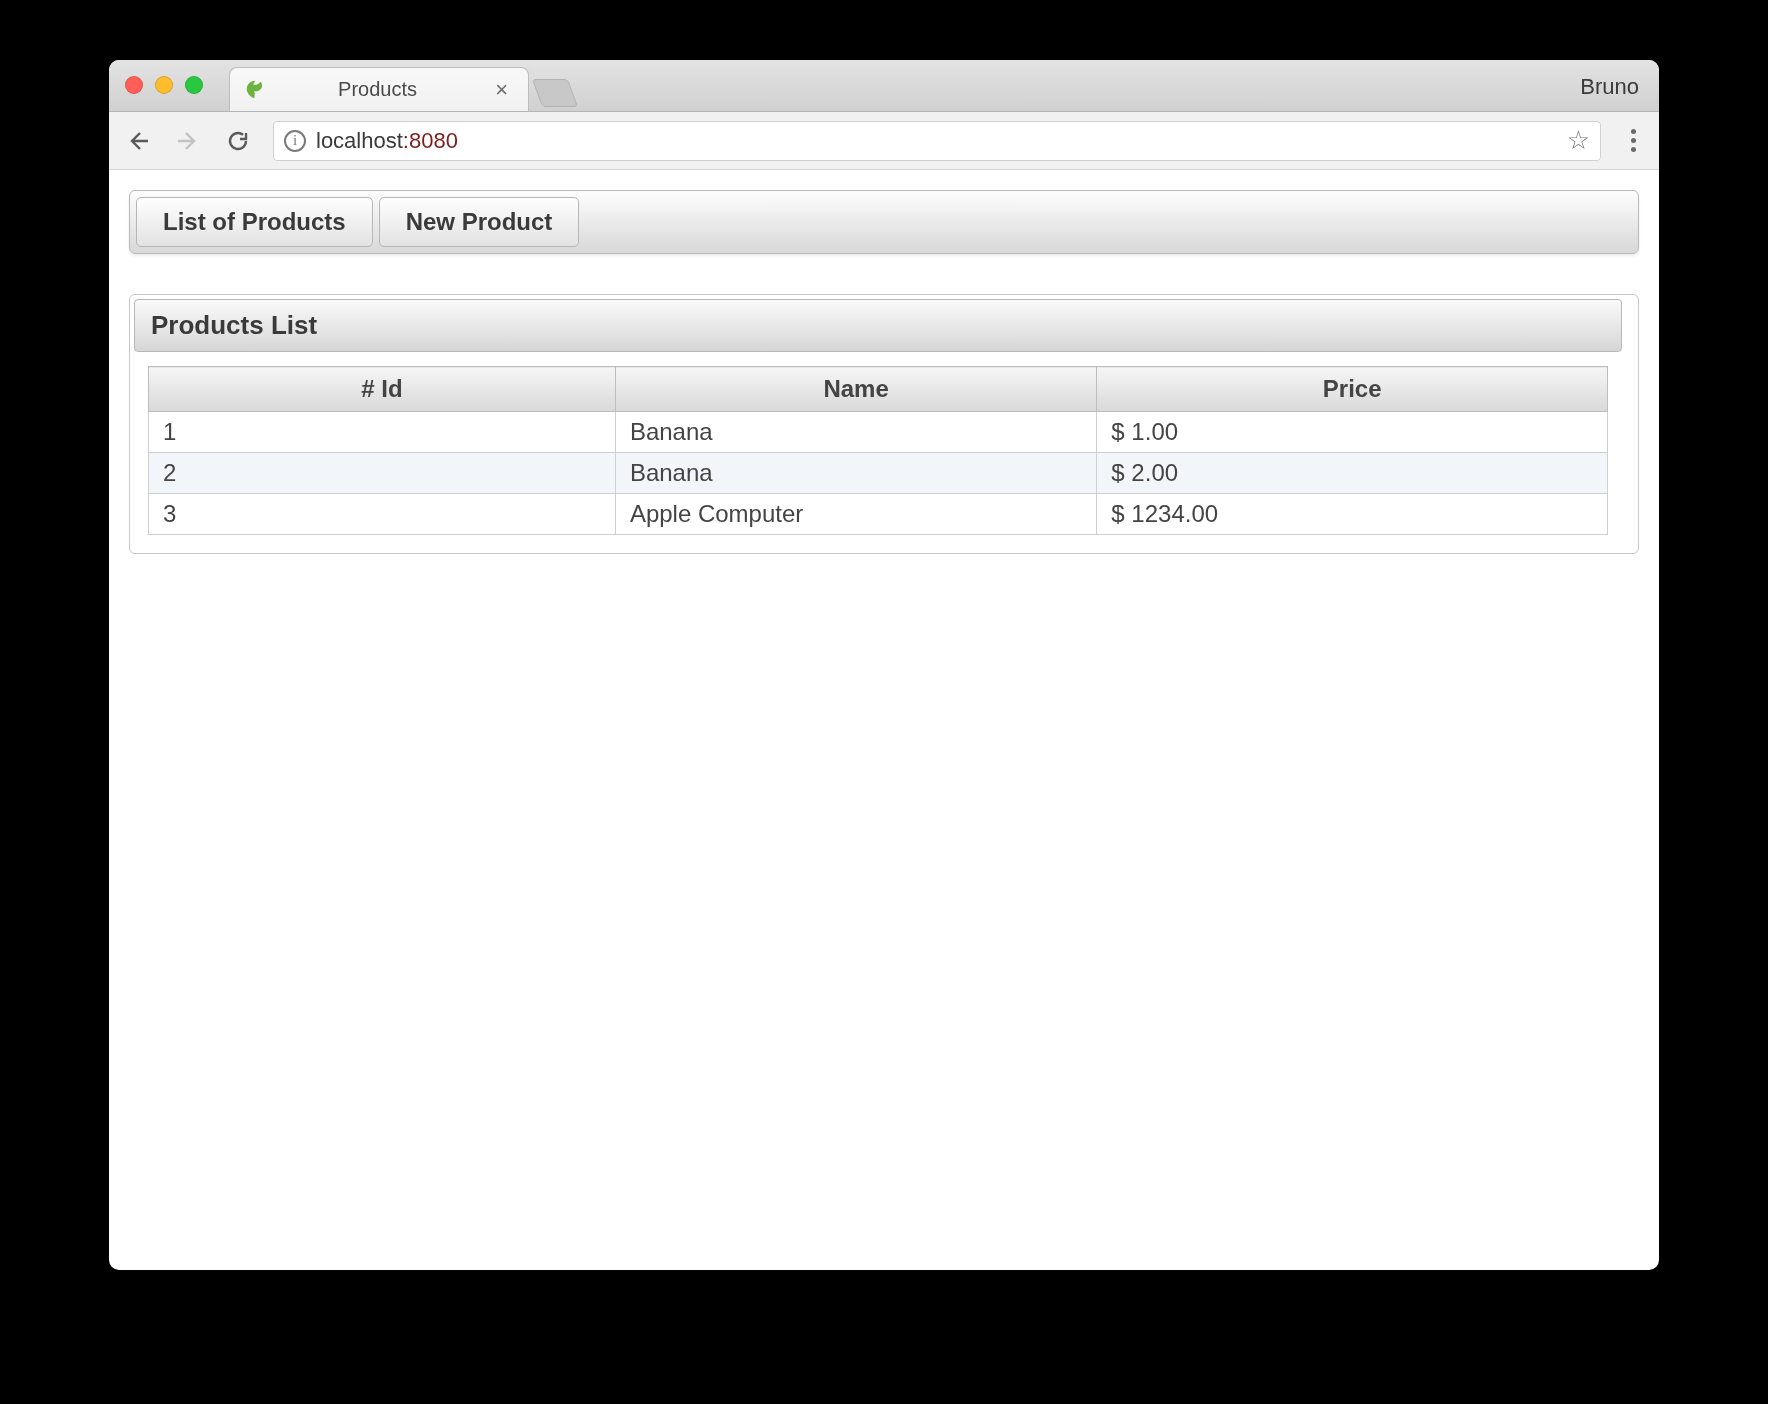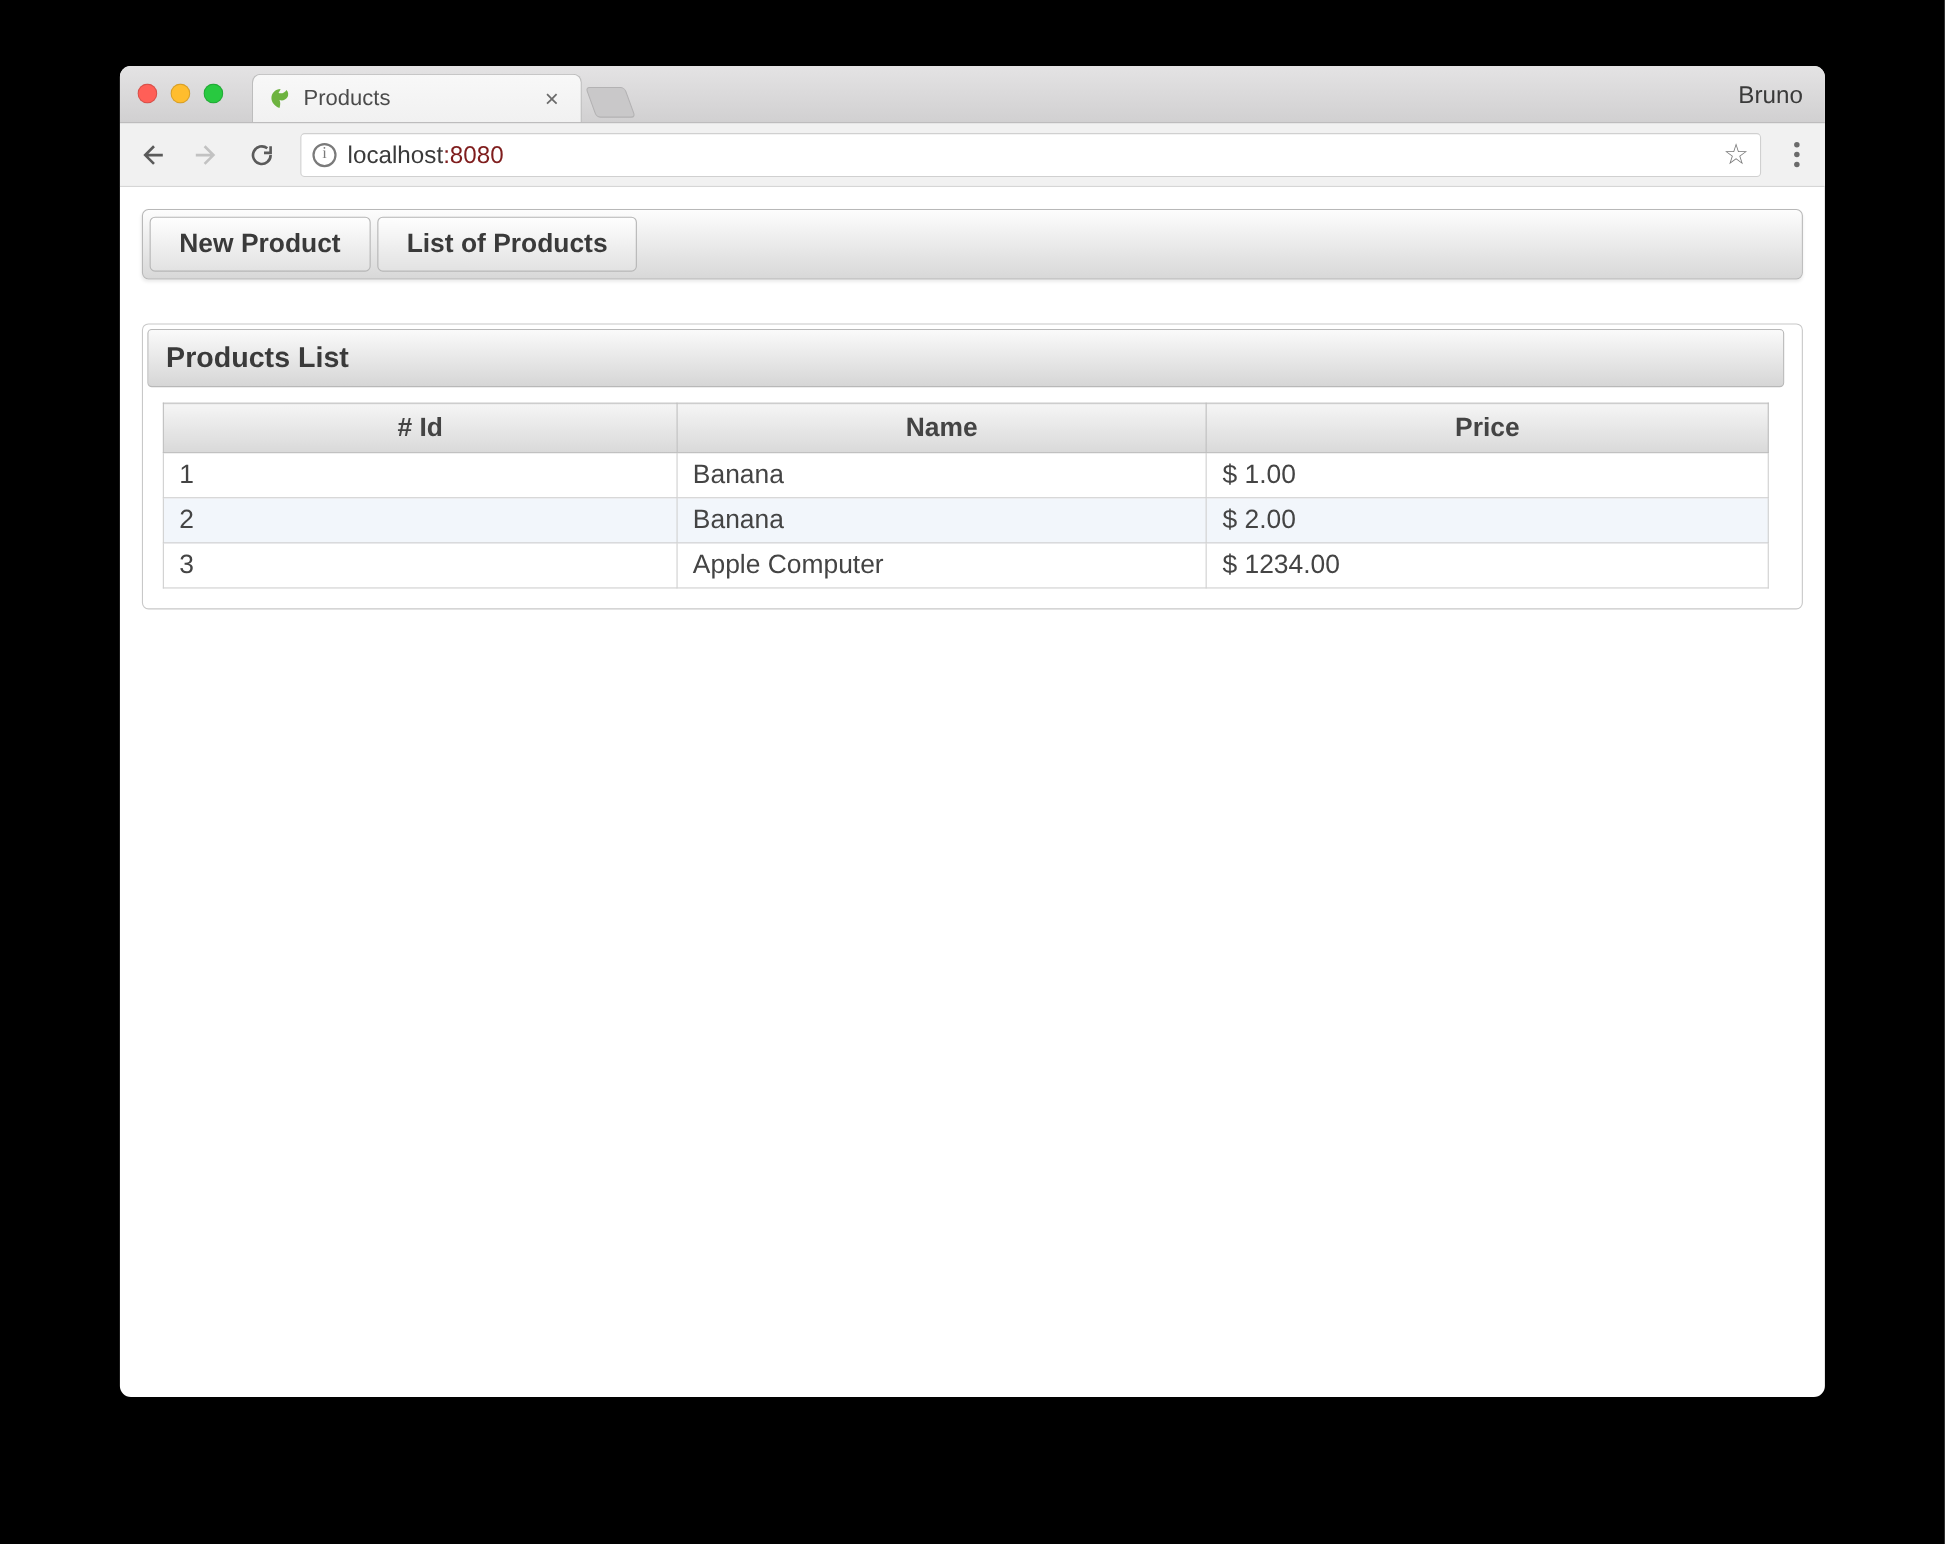--- a/index.html
+++ b/index.html
@@ -46,20 +46,21 @@
     min-width: 300px;
     background: linear-gradient(#f8f8f8, #f1f1f1);
     border: 1px solid #bdbdbd;
     border-bottom: none;
     border-top-left-radius: 8px;
     border-top-right-radius: 8px;
     display: flex;
     align-items: center;
     padding: 0 14px;
     gap: 10px;
+    text-align: center;
   }
   .tab .favicon {
     width: 22px; height: 22px;
   }
   .tab .title {
     font-size: 20px;
     color: #4b4b4b;
     flex: 1;
   }
   .tab .close {
@@ -245,22 +246,22 @@
     </div>
     <div class="menu-dots">
         <span></span>
         <span></span>
         <span></span>
       </div>
   </div>
 
   <div class="page">
     <div class="menubar">
+      <button>List of Products</button>
       <button>New Product</button>
-      <button>List of Products</button>
     </div>
 
     <div class="panel">
       <div class="panel-header">Products List</div>
 
       <table class="products">
         <colgroup>
             <col class="col-id">
             <col class="col-name">
             <col class="col-price">

